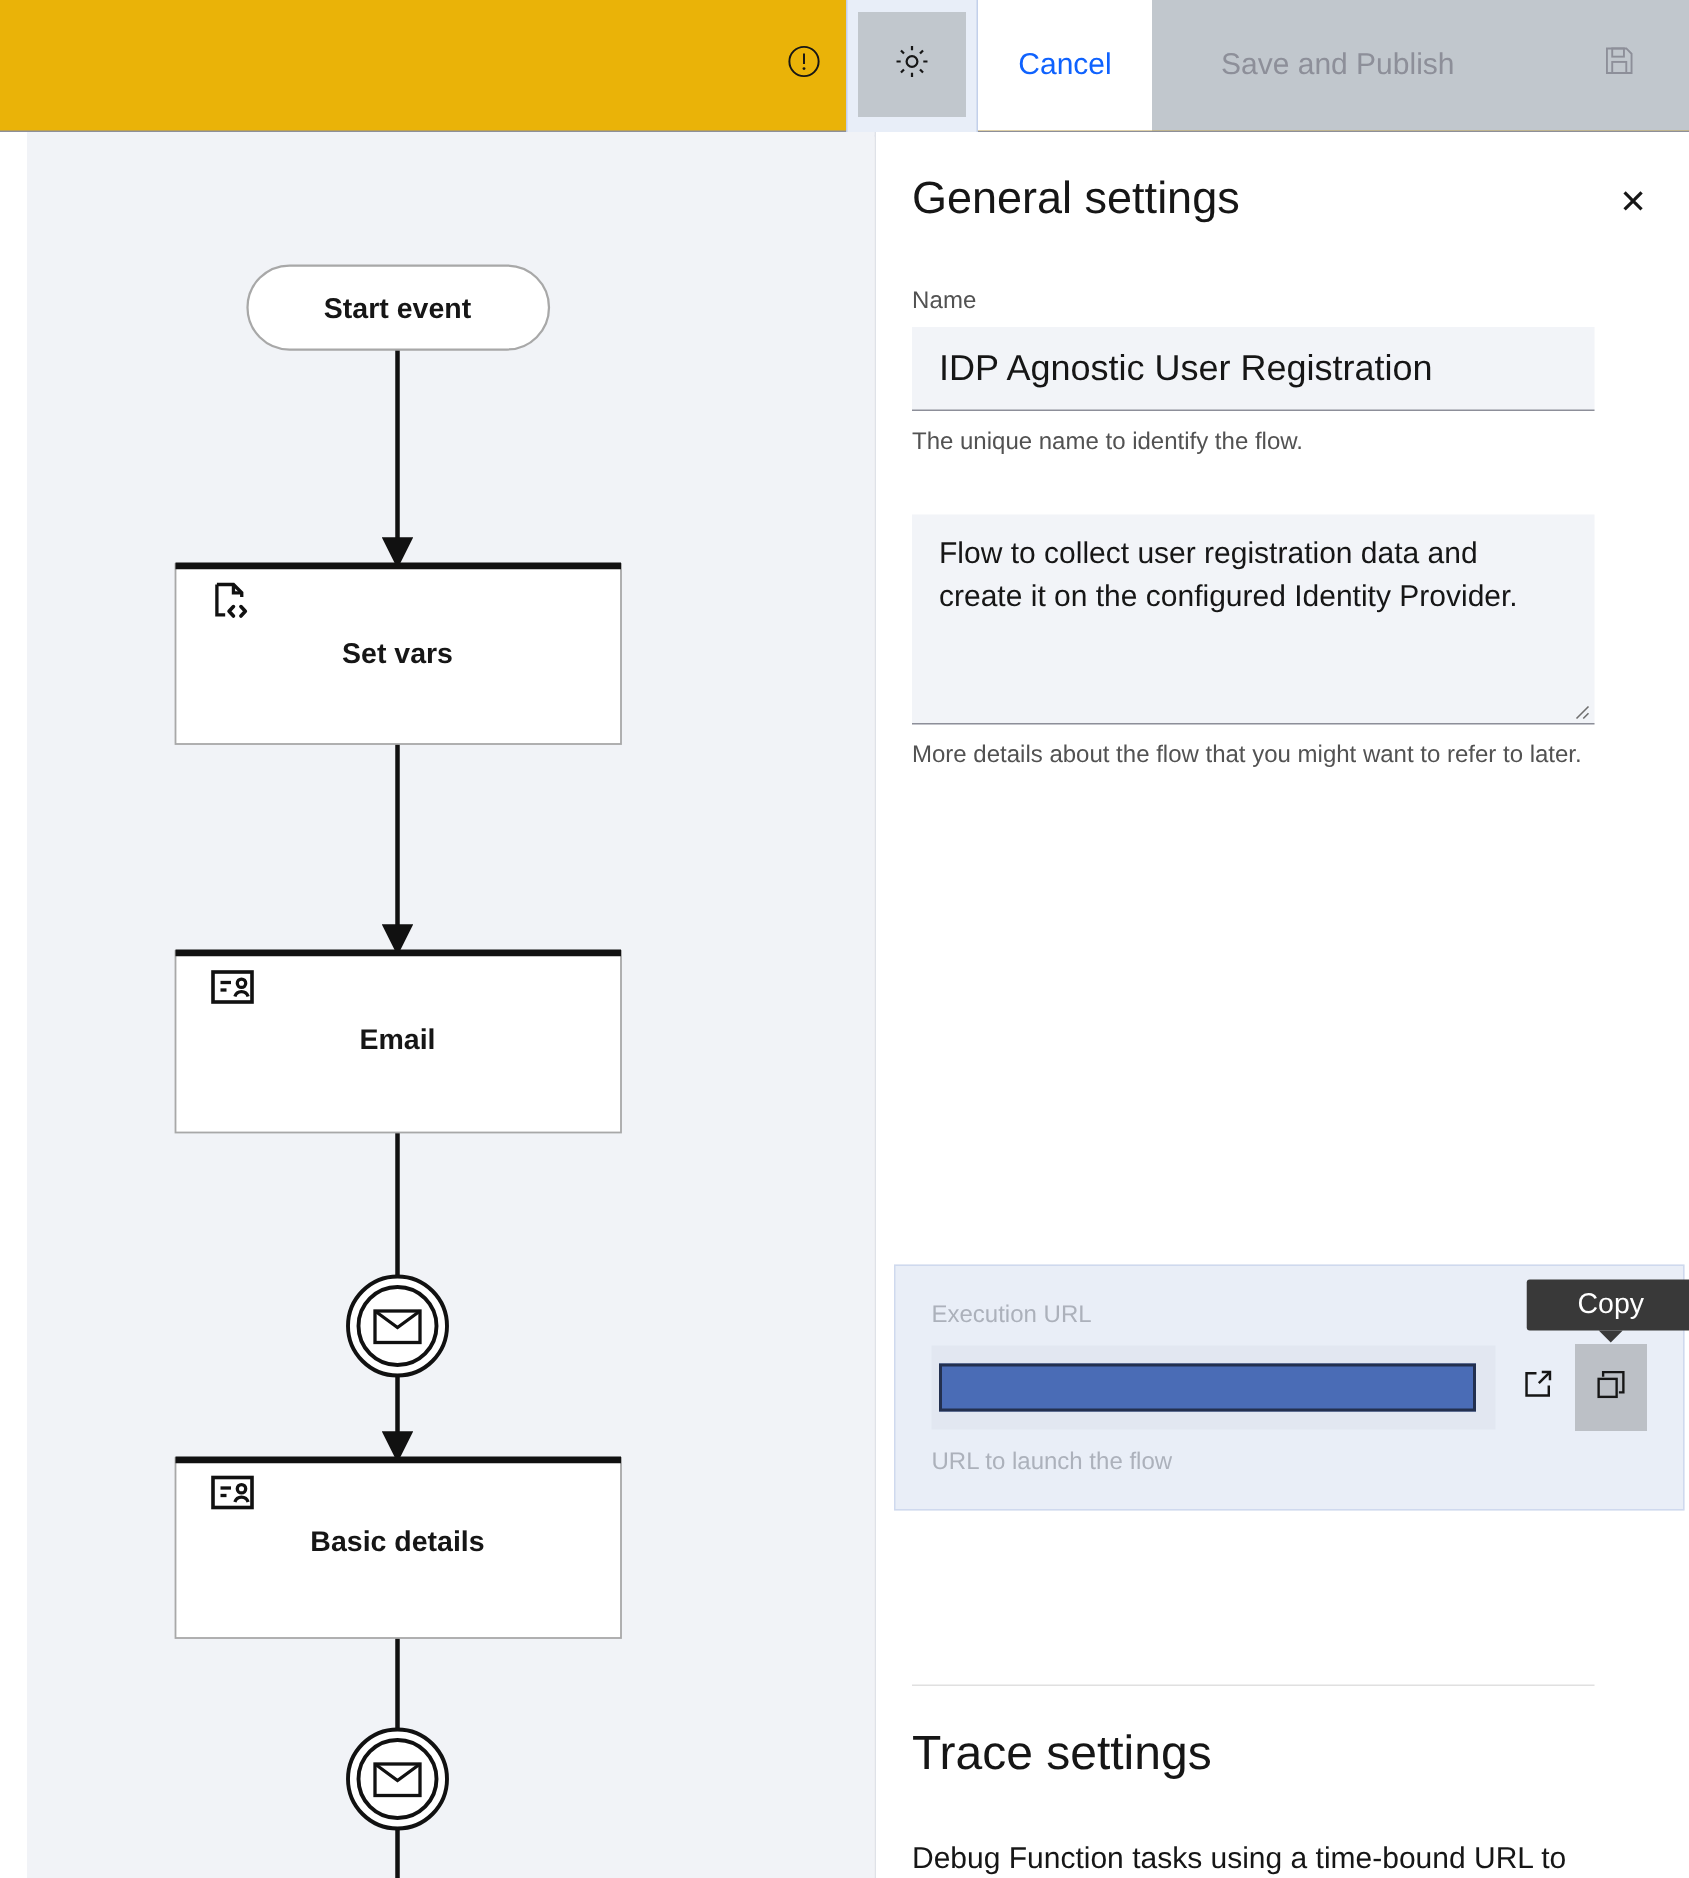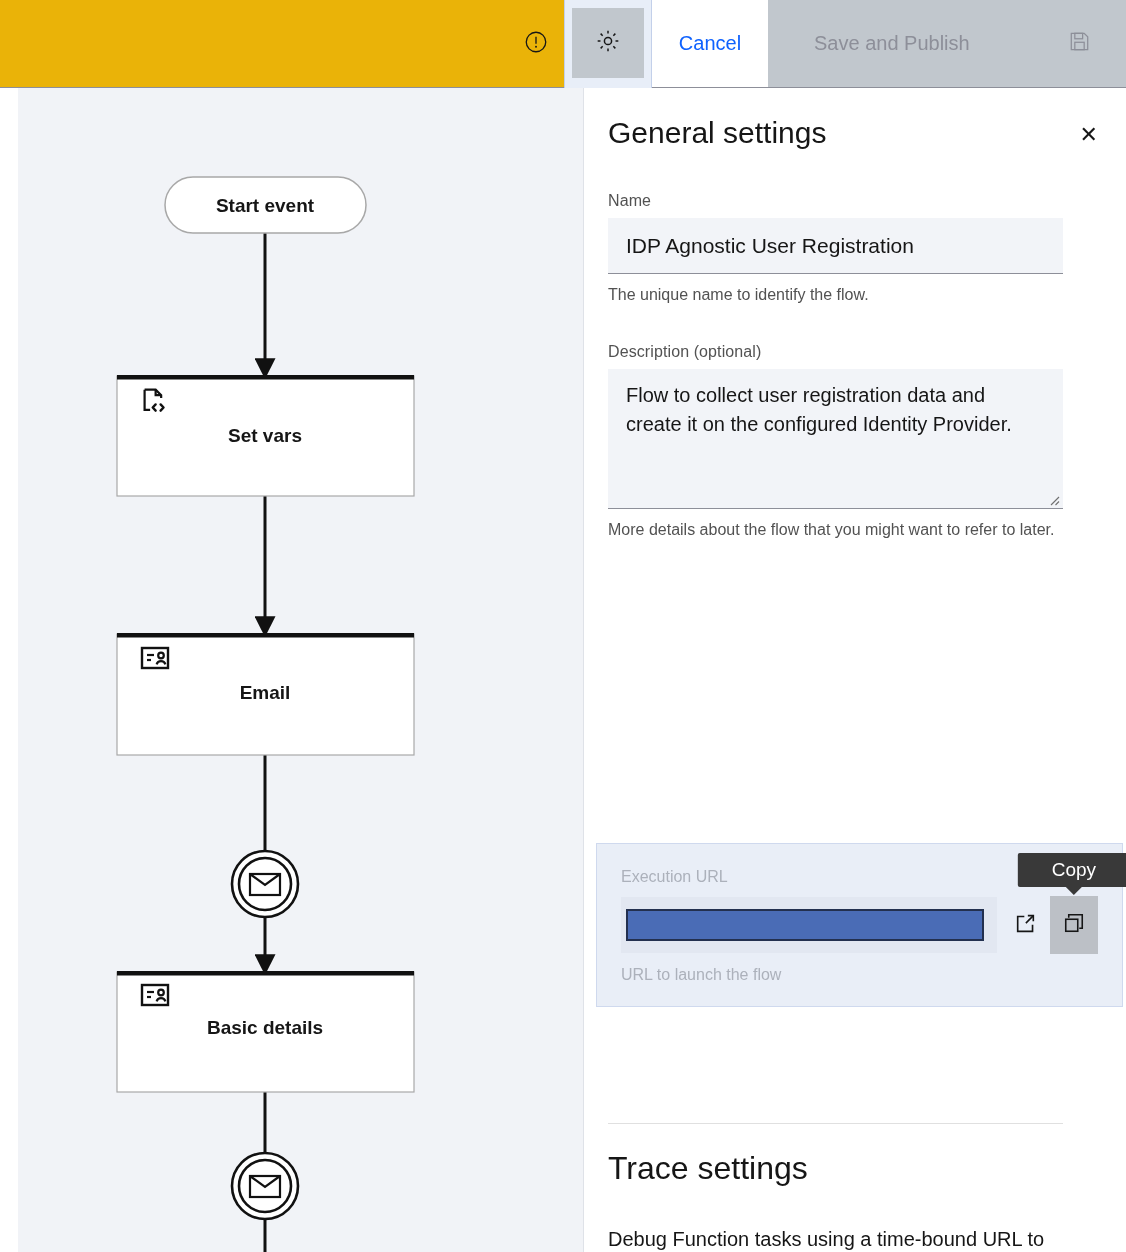--- a/index.html
+++ b/index.html
@@ -76,21 +76,21 @@
     padding:6px 4px;margin-top:4px;
   }
 
   .field{margin:0 24px;}
   .field-label{font-size:16px;color:#525252;margin-bottom:8px;letter-spacing:.1px;}
   .field-label.disabled{color:#b9bcc4;}
   .txt-input{
     width:455px;height:56px;background:#f2f4f8;
     border:none;border-bottom:1px solid #8d8f99;
     box-sizing:border-box;
-    padding:0 18px;font-size:21px;color:#161616;
+    padding:0 18px;font-size:24px;color:#161616;
     font-family:"Liberation Sans","DejaVu Sans",sans-serif;
     display:flex;align-items:center;
   }
   .txt-input.disabled{color:#c4c7ce;border-bottom:1px solid #e4e6ea;}
   .helper{font-size:16px;color:#525252;margin-top:9px;line-height:1.5;max-width:460px;}
   .helper.disabled{color:#b9bcc4;}
 
   .ta-box{
     width:455px;height:140px;background:#f2f4f8;
     border:none;border-bottom:1px solid #8d8f99;
@@ -278,21 +278,20 @@
   </div>
 
   <div class="field" style="margin-top:40px;">
     <div class="field-label">Name</div>
     <div class="txt-input">IDP Agnostic User Registration</div>
     <div class="helper">The unique name to identify the flow.</div>
   </div>
 
 
   <div class="field" style="margin-top:36px;">
-    <div class="field-label">Description (optional)</div>
     <div class="ta-box">
       <span>Flow to collect user registration data and create it on the configured Identity Provider.</span>
       <span class="ta-grip">
         <svg width="12" height="12" viewBox="0 0 12 12" stroke="#6f6f6f" stroke-width="1.1">
           <line x1="11" y1="3" x2="3" y2="11"></line>
             <line x1="11" y1="7.5" x2="7.5" y2="11"></line>
         </svg>
       </span>
     </div>
     <div class="helper">More details about the flow that you might want to refer to later.</div>

